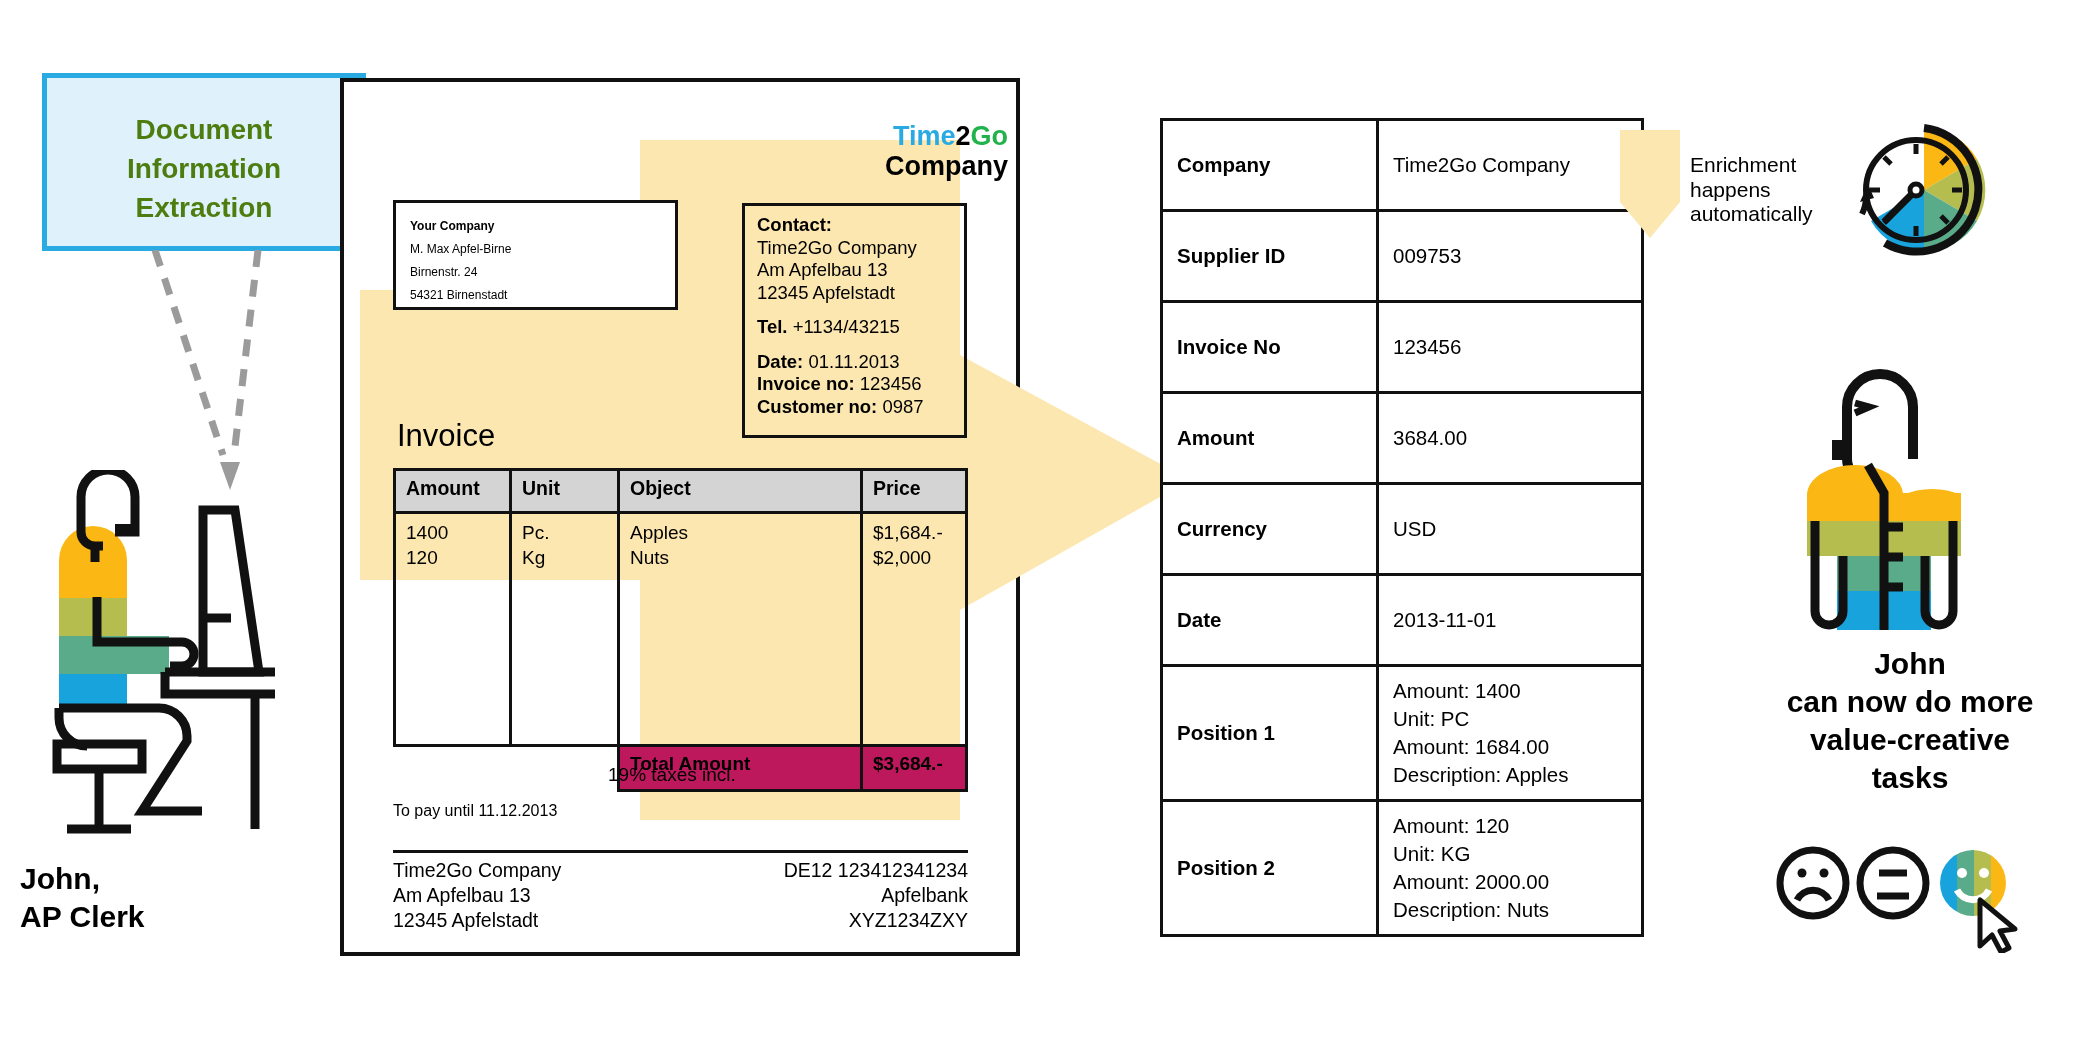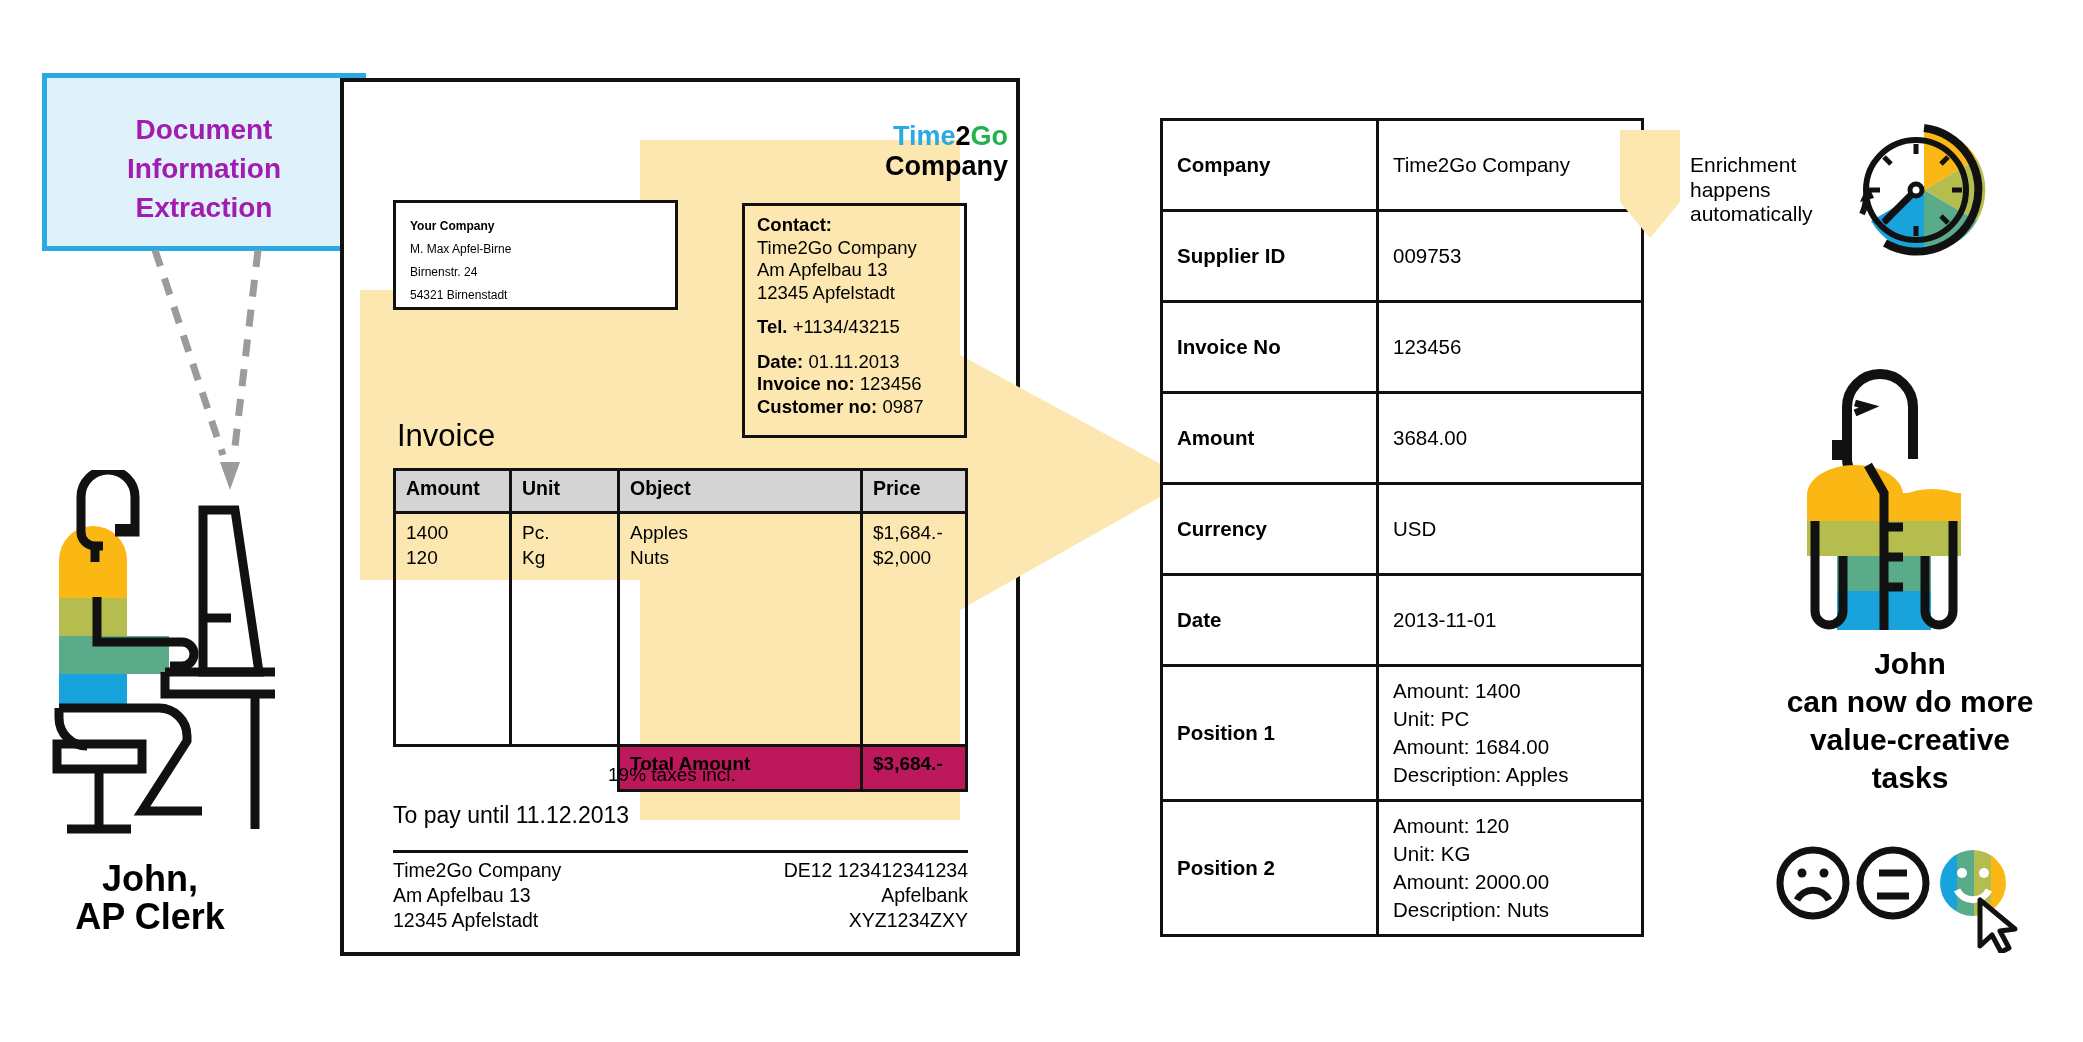--- a/index.html
+++ b/index.html
@@ -4,29 +4,29 @@
 <style>
   html,body{margin:0;padding:0;background:#ffffff;}
   body{width:2083px;height:1042px;position:relative;overflow:hidden;
        font-family:"Liberation Sans","DejaVu Sans",sans-serif;color:#000;}
   .abs{position:absolute;}
 
   
   #die-box{left:42px;top:73px;width:324px;height:178px;
            background:#dff2fb;border:5px solid #2aaae2;box-sizing:border-box;
            display:flex;align-items:center;justify-content:center;}
-  #die-box .t{color:#a21caf;font-weight:bold;font-size:28px;line-height:39px;text-align:center;margin-top:12px;}
+  #die-box .t{color:#4d7c0f;font-weight:bold;font-size:28px;line-height:39px;text-align:center;margin-top:12px;}
 
   
   #die-arrows{left:150px;top:250px;width:200px;height:255px;}
 
   
   #john-left{left:25px;top:470px;width:270px;height:370px;}
-  #john-left-label{left:20px;top:860px;width:260px;text-align:center;
-      font-weight:bold;font-size:36px;line-height:38px;}
+  #john-left-label{left:20px;top:860px;width:260px;
+      font-weight:bold;font-size:30px;line-height:38px;}
 
   
   #invoice-page{left:340px;top:78px;width:680px;height:878px;
                 border:4px solid #111;box-sizing:border-box;background:#fff;}
 
   #yellow-arrow{left:360px;top:120px;width:900px;height:720px;pointer-events:none;}
 
   #logo{left:838px;top:122px;width:170px;text-align:right;font-weight:bold;}
   #logo .l1{font-size:27px;line-height:29px;}
   #logo .l2{font-size:27px;line-height:30px;color:#000;}
@@ -51,21 +51,21 @@
   #inv-table table{border-collapse:collapse;width:100%;}
   #inv-table td,#inv-table th{border:3px solid #111;padding:6px 10px;
       font-size:19px;text-align:left;vertical-align:top;}
   #inv-table th{background:#d4d4d4;font-weight:bold;font-size:19.5px;height:28px;}
   #inv-table td.body{height:218px;}
   #inv-table td.nb{border:none;background:transparent;}
   #inv-table td.tot{background:#be185d;font-weight:bold;height:30px;}
   #inv-table .ln{display:block;line-height:25px;}
 
   #taxes{left:608px;top:764px;font-size:19px;}
-  #topay{left:393px;top:802px;font-size:23px;}
+  #topay{left:393px;top:802px;font-size:16px;}
   #foot-rule{left:393px;top:850px;width:575px;height:3px;background:#111;}
   #foot-left{left:393px;top:858px;font-size:19.5px;line-height:25px;}
   #foot-right{left:693px;top:858px;width:275px;text-align:right;
               font-size:19.5px;line-height:25px;}
 
   
   #ex-table{left:1160px;top:118px;width:484px;}
   #ex-table table{border-collapse:collapse;width:100%;}
   #ex-table td{border:3px solid #111;padding:8px 14px;font-size:20.5px;
                vertical-align:middle;background:#fff;}

